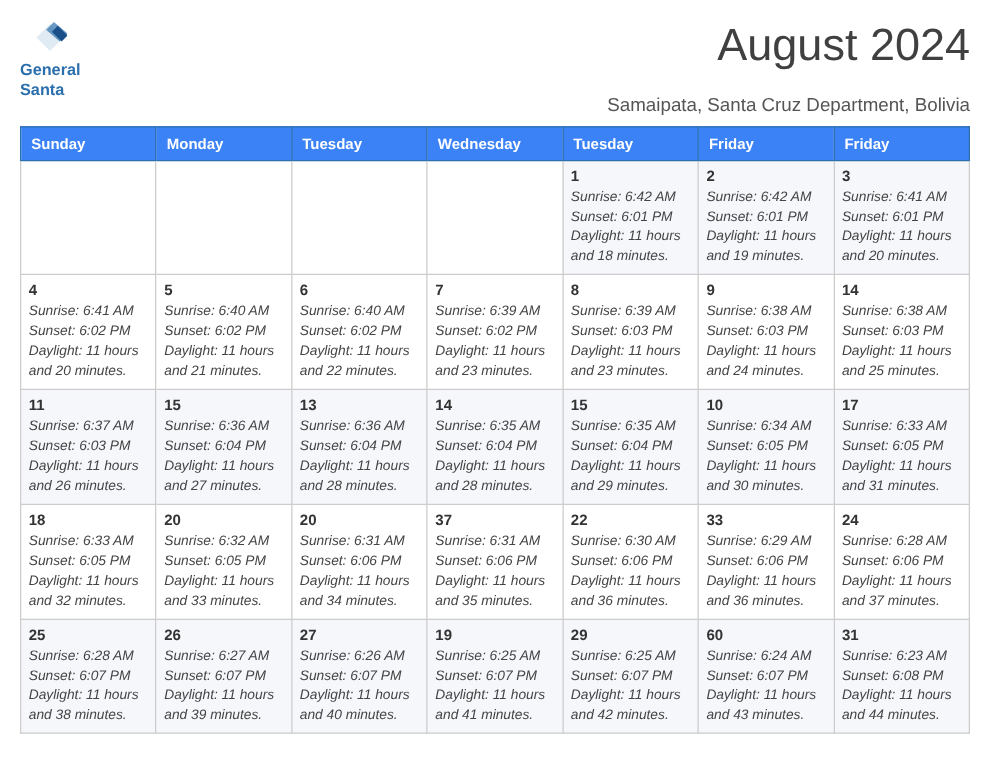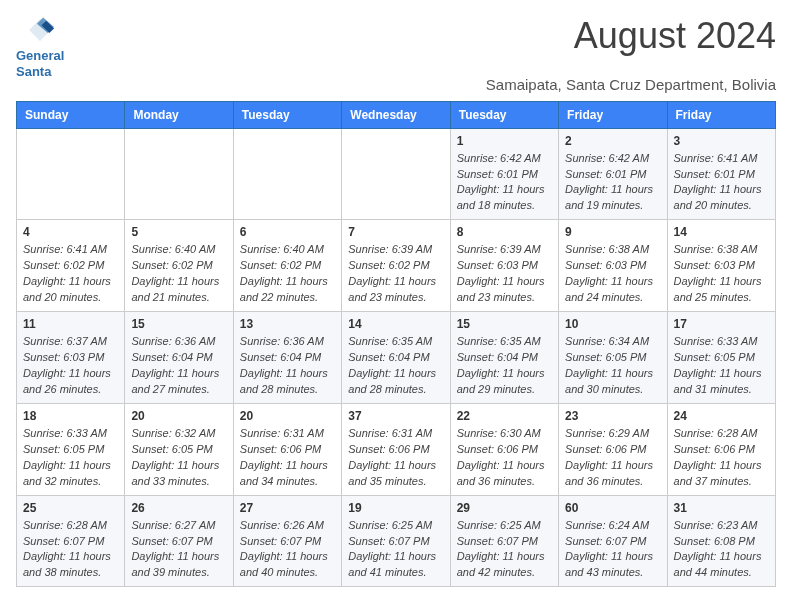--- a/index.html
+++ b/index.html
@@ -223,21 +223,21 @@
         </td>
         <td>
           <span class="day-number">37</span>
           <div class="day-info">Sunrise: 6:31 AM<br>Sunset: 6:06 PM<br>Daylight: 11 hours and 35 minutes.</div>
         </td>
         <td>
           <span class="day-number">22</span>
           <div class="day-info">Sunrise: 6:30 AM<br>Sunset: 6:06 PM<br>Daylight: 11 hours and 36 minutes.</div>
         </td>
         <td>
-          <span class="day-number">23</span>
+          <span class="day-number">33</span>
           <div class="day-info">Sunrise: 6:29 AM<br>Sunset: 6:06 PM<br>Daylight: 11 hours and 36 minutes.</div>
         </td>
         <td>
           <span class="day-number">24</span>
           <div class="day-info">Sunrise: 6:28 AM<br>Sunset: 6:06 PM<br>Daylight: 11 hours and 37 minutes.</div>
         </td>
       </tr>
       <tr>
         <td>
           <span class="day-number">25</span>

